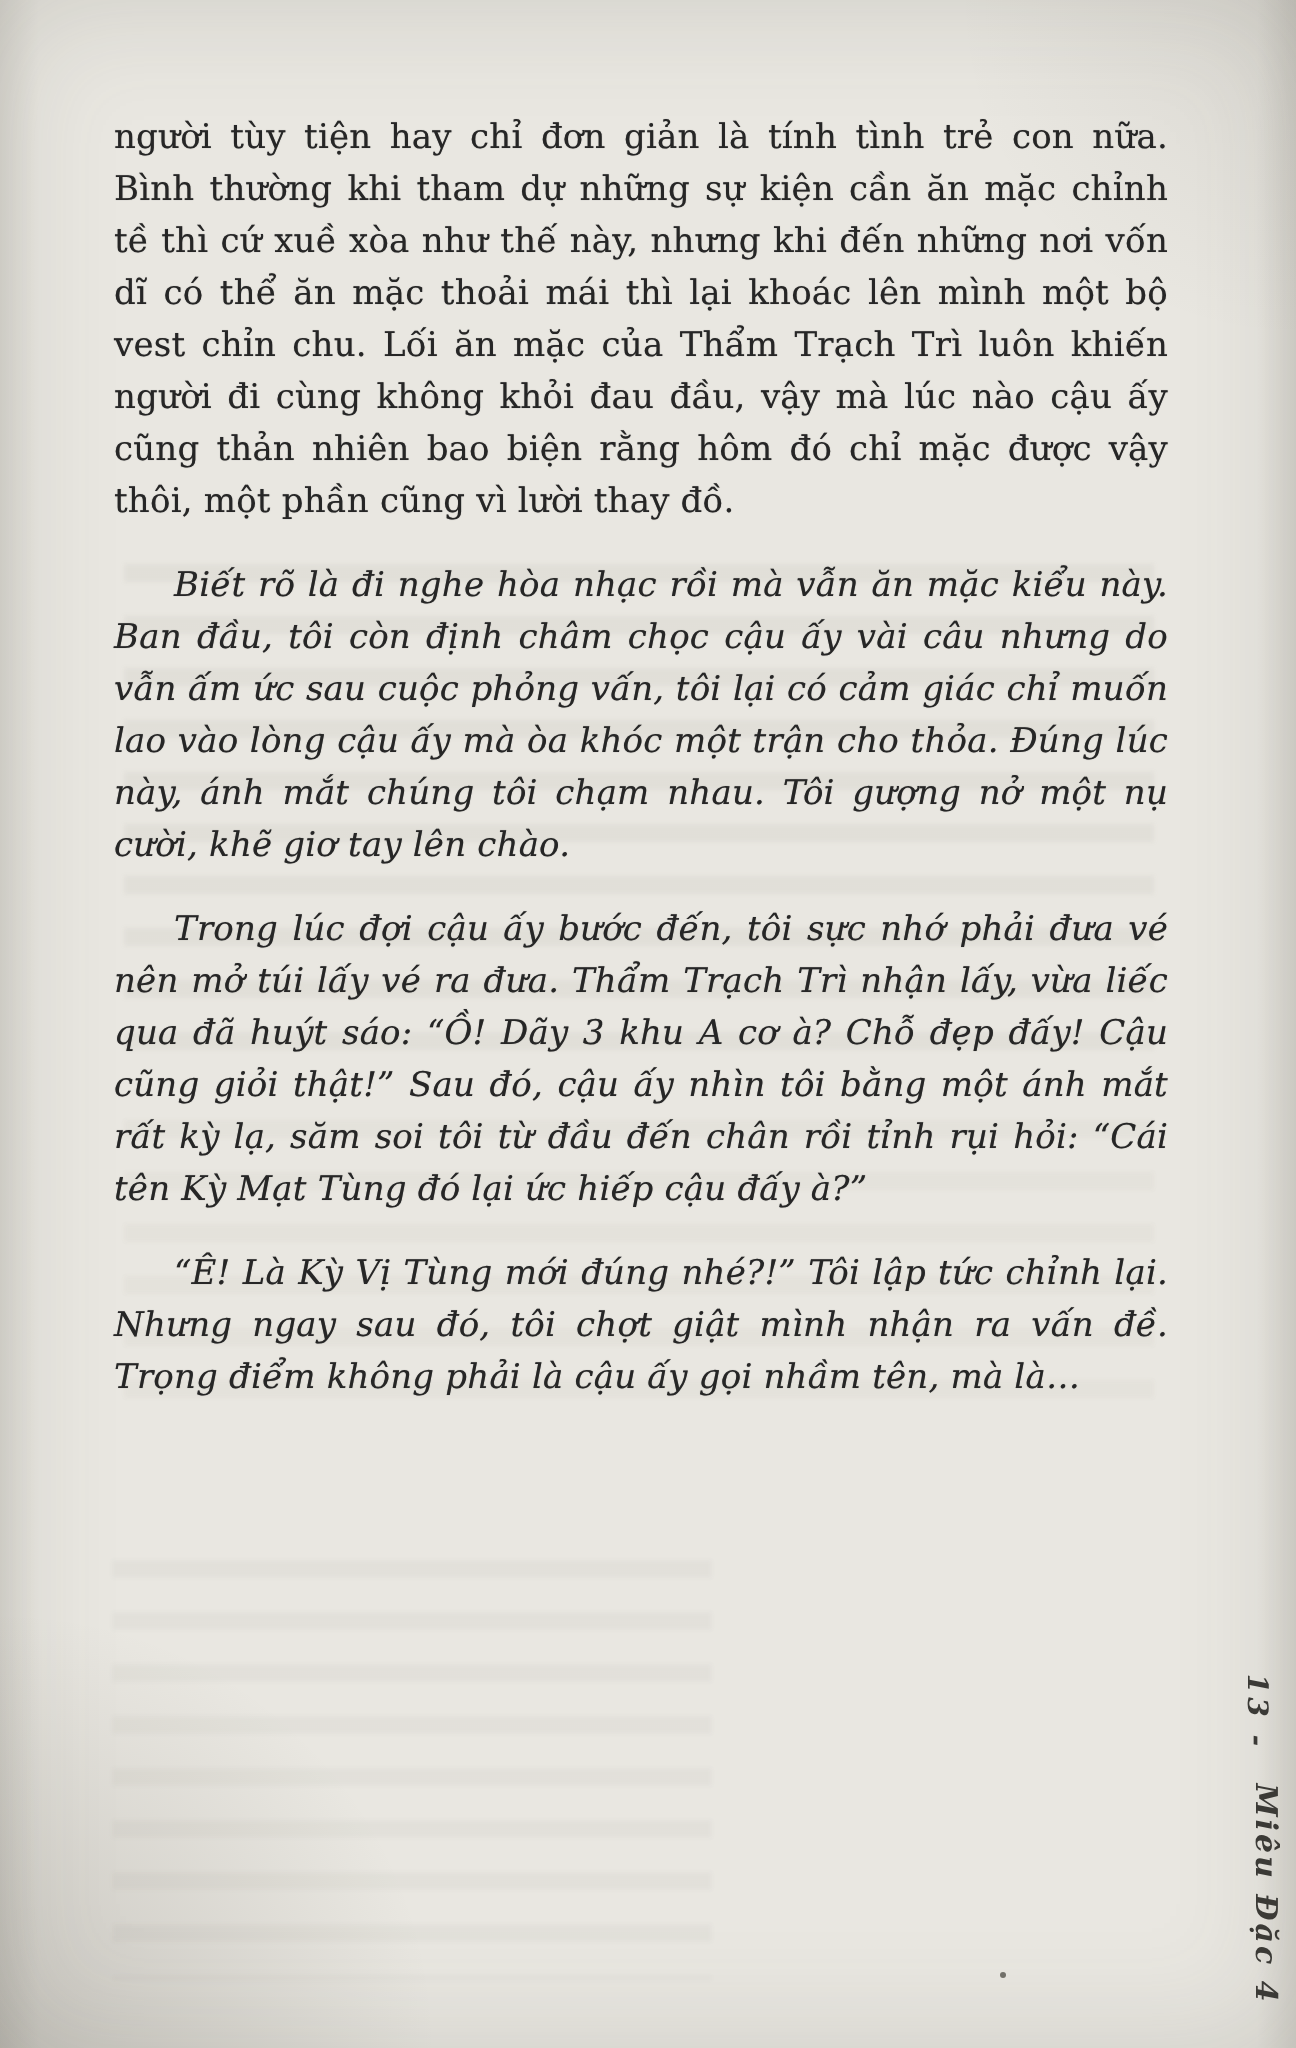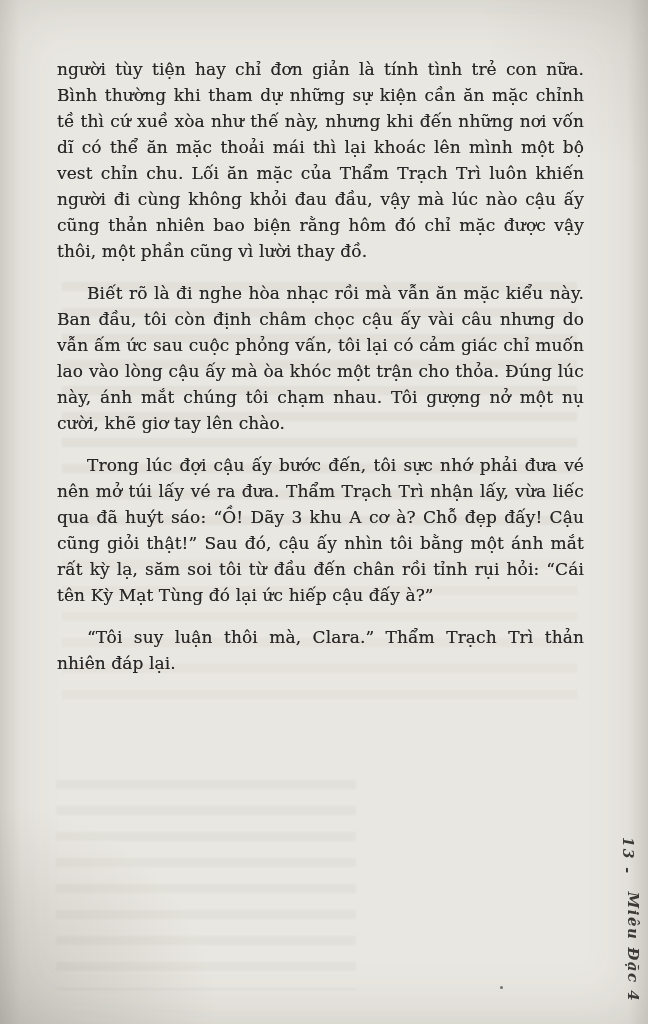--- a/index.html
+++ b/index.html
@@ -43,21 +43,21 @@
     color: #262626;
     font-size: 17px;
     line-height: 26px;
     text-align: justify;
     letter-spacing: 0.1px;
   }
   .text-block p {
     margin: 0 0 16px 0;
     text-shadow: 0 0 0.4px rgba(40,40,40,0.55);
   }
-  .text-block p.indent { text-indent: 30px; }
+  .text-block p.indent { text-indent: 30px; font-style: italic; }
 
   .edge-rotated {
     position: absolute;
     color: #3b3a36;
     font-style: italic;
     font-weight: bold;
     white-space: nowrap;
     text-align: center;
   }
   .edge-pagenum {
@@ -97,21 +97,21 @@
 <div class="page">
 
   <div class="ghost g1"></div>
   <div class="ghost g2"></div>
   <div class="ghost g3"></div>
 
   <div class="text-block">
     <p>người tùy tiện hay chỉ đơn giản là tính tình trẻ con nữa. Bình thường khi tham dự những sự kiện cần ăn mặc chỉnh tề thì cứ xuề xòa như thế này, nhưng khi đến những nơi vốn dĩ có thể ăn mặc thoải mái thì lại khoác lên mình một bộ vest chỉn chu. Lối ăn mặc của Thẩm Trạch Trì luôn khiến người đi cùng không khỏi đau đầu, vậy mà lúc nào cậu ấy cũng thản nhiên bao biện rằng hôm đó chỉ mặc được vậy thôi, một phần cũng vì lười thay đồ.</p>
     <p class="indent">Biết rõ là đi nghe hòa nhạc rồi mà vẫn ăn mặc kiểu này. Ban đầu, tôi còn định châm chọc cậu ấy vài câu nhưng do vẫn ấm ức sau cuộc phỏng vấn, tôi lại có cảm giác chỉ muốn lao vào lòng cậu ấy mà òa khóc một trận cho thỏa. Đúng lúc này, ánh mắt chúng tôi chạm nhau. Tôi gượng nở một nụ cười, khẽ giơ tay lên chào.</p>
     <p class="indent">Trong lúc đợi cậu ấy bước đến, tôi sực nhớ phải đưa vé nên mở túi lấy vé ra đưa. Thẩm Trạch Trì nhận lấy, vừa liếc qua đã huýt sáo: “Ồ! Dãy 3 khu A cơ à? Chỗ đẹp đấy! Cậu cũng giỏi thật!” Sau đó, cậu ấy nhìn tôi bằng một ánh mắt rất kỳ lạ, săm soi tôi từ đầu đến chân rồi tỉnh rụi hỏi: “Cái tên Kỳ Mạt Tùng đó lại ức hiếp cậu đấy à?”</p>
-    <p class="indent">“Tôi suy luận thôi mà, Clara.” Thẩm Trạch Trì thản nhiên đáp lại.</p>
+    <p class="indent">“Ê! Là Kỳ Vị Tùng mới đúng nhé?!” Tôi lập tức chỉnh lại. Nhưng ngay sau đó, tôi chợt giật mình nhận ra vấn đề. Trọng điểm không phải là cậu ấy gọi nhầm tên, mà là…</p>
   </div>
 
   <div class="edge-rotated edge-pagenum">13 -</div>
   <div class="edge-rotated edge-title">Miêu Đặc 4</div>
 
   <div class="speck"></div>
 
 </div>
 
 </body></html>

